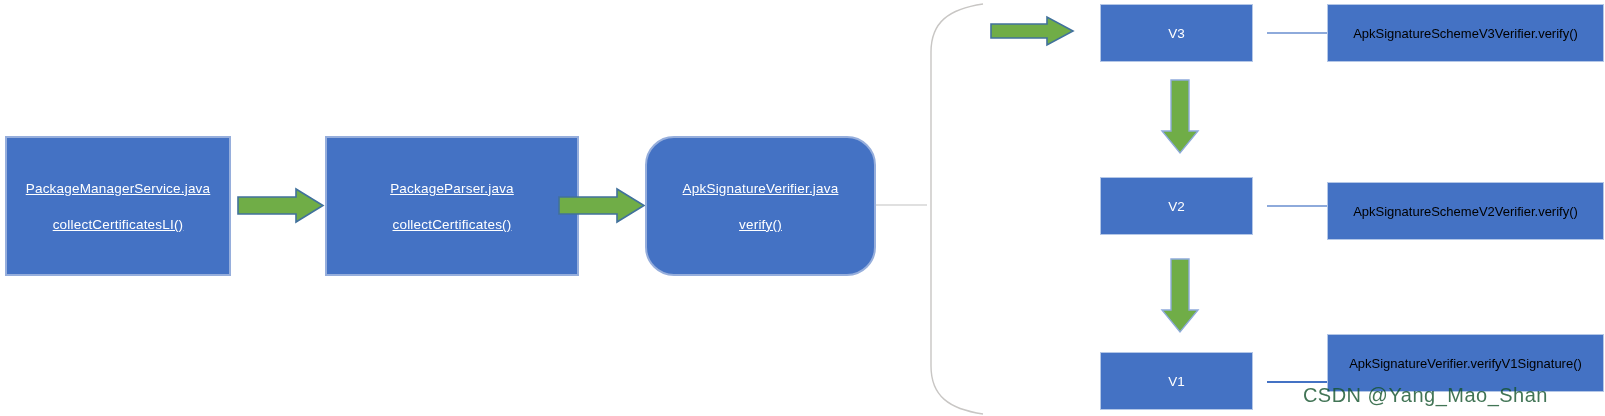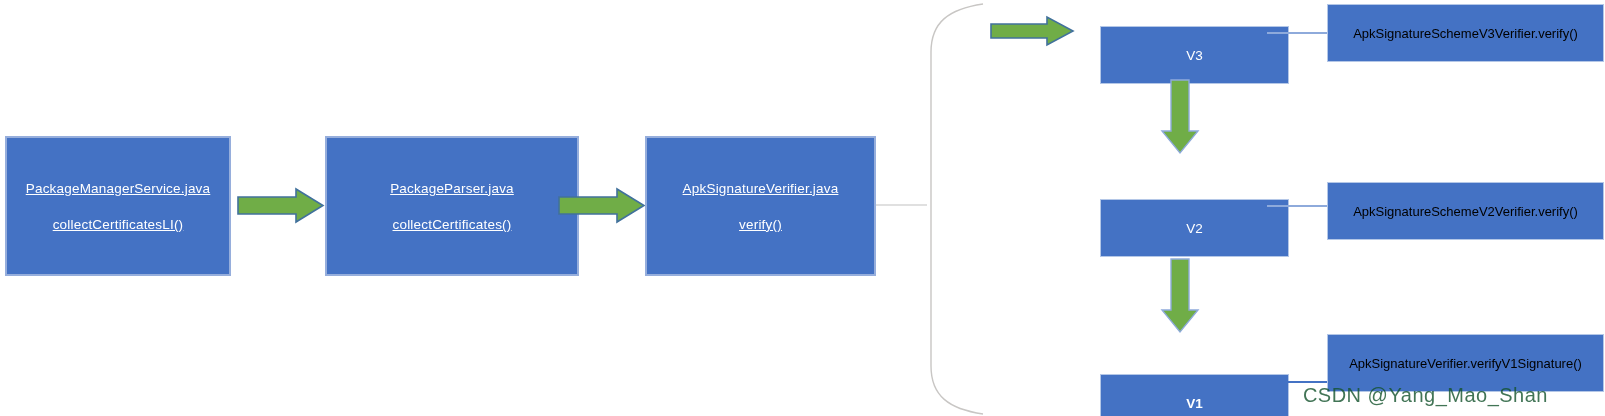--- a/index.html
+++ b/index.html
@@ -28,31 +28,30 @@
     font-size: 13.5px;
     letter-spacing: 0.2px;
     text-align: center;
     text-decoration: underline;
   }
   .fbox .bline { white-space: nowrap; }
   
   .vbox {
     position: absolute;
     left: 1100px;
-    width: 189px;
+    width: 153px;
     height: 58px;
     background: #4472C4;
     border: 1px solid #B4C7E7;
     box-sizing: border-box;
     display: flex;
     align-items: center;
     justify-content: center;
     color: #ffffff;
     font-size: 13.5px;
-    margin-top: 22px;
   }
   .hbox {
     position: absolute;
     left: 1327px;
     width: 277px;
     height: 58px;
     background: #4472C4;
     border: 1px solid #B4C7E7;
     box-sizing: border-box;
     display: flex;
@@ -109,21 +108,21 @@
 
   <div class="fbox" style="left:325px; width:254px;">
     <div class="bline">PackageParser.java</div>
     <div class="bline">collectCertificates()</div>
   </div>
 
   <svg class="abs" style="left:558px; top:187px;" width="88" height="37" viewBox="0 0 88 37">
     <polygon points="1,10 59,10 59,2 86,18.5 59,35 59,27 1,27" fill="#70AD47" stroke="#41719C" stroke-width="1.6"></polygon>
   </svg>
 
-  <div class="fbox" style="left:645px; width:231px;">
+  <div class="fbox" style="left:645px; width:231px;border-radius:29px;">
     <div class="bline">ApkSignatureVerifier.java</div>
     <div class="bline">verify()</div>
   </div>
 
   <div class="conn-gray"></div>
 
   <svg class="abs" style="left:925px; top:0;" width="62" height="416" viewBox="0 0 62 416">
     <path d="M 58 4 C 24 9 6 22 6 52 L 6 366 C 6 396 24 409 58 414" fill="none" stroke="#C8C6C4" stroke-width="1.4"></path>
   </svg>
 
@@ -148,21 +147,21 @@
   </div>
   <div class="conn-blue" style="top:205px;"></div>
   <div class="hbox" style="top:182px;">
     <span>ApkSignatureSchemeV2Verifier.verify()</span>
   </div>
 
   <svg class="abs" style="left:1160px; top:258px;" width="40" height="76" viewBox="0 0 40 76">
     <polygon points="11,1 29,1 29,52 38,52 20,74 2,52 11,52" fill="#70AD47" stroke="#8EAADB" stroke-width="1.4"></polygon>
   </svg>
 
-  <div class="vbox" style="top:352px;font-weight:bold;">
+  <div class="vbox" style="top:352px;">
     <span>V1</span>
   </div>
   <div class="conn-blue dark" style="top:381px;"></div>
   <div class="hbox" style="top:334px;text-align:right;">
     <span>ApkSignatureVerifier.verifyV1Signature()</span>
   </div>
 
   <div class="watermark">CSDN @Yang_Mao_Shan</div>
 
 </div>

